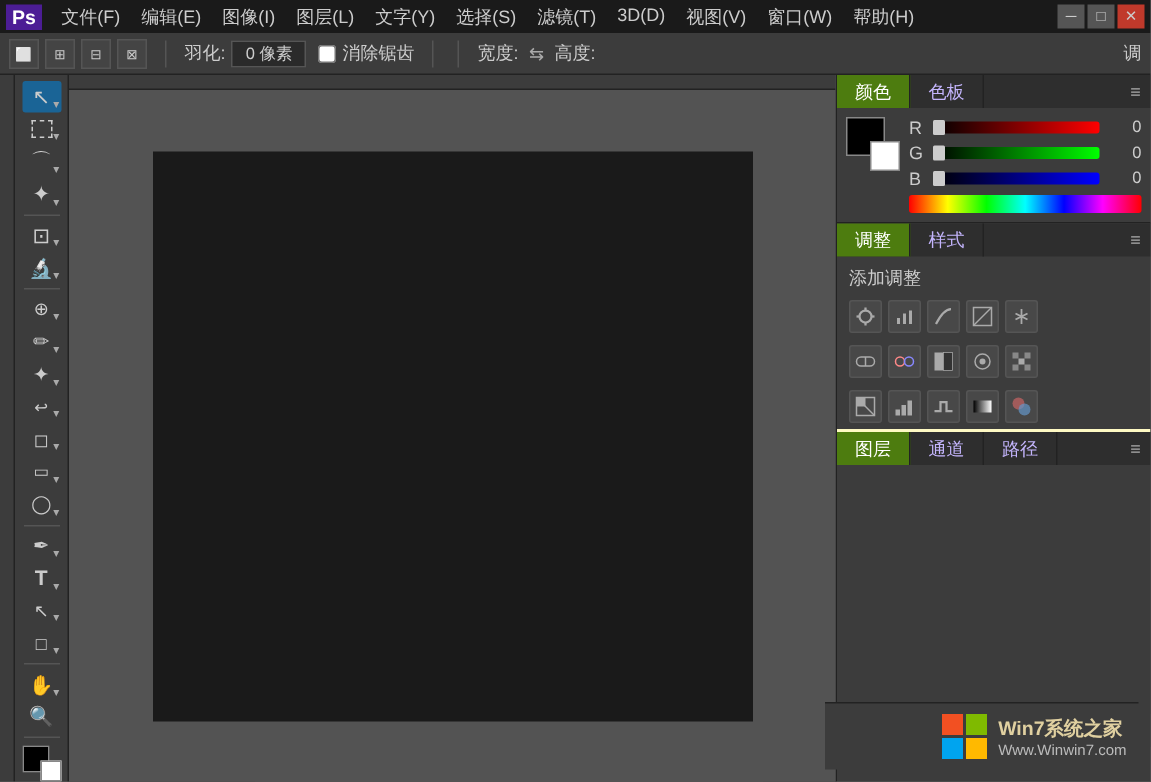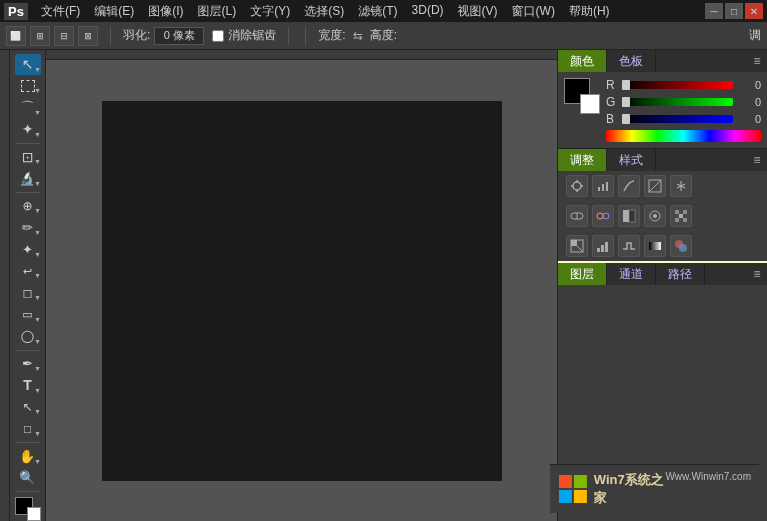--- a/index.html
+++ b/index.html
@@ -1,20 +1,20 @@
 <!DOCTYPE html>
 <html><head>
   <meta charset="utf-8">
   <style>
     * { margin: 0; padding: 0; box-sizing: border-box; }
     body { width: 767px; height: 521px; background: #535353; font-family: 'Microsoft YaHei', Arial, sans-serif; font-size: 12px; color: #ccc; overflow: hidden; user-select: none; }
 
     
     #title-bar { height: 22px; background: #1a1a1a; display: flex; align-items: center; justify-content: space-between; padding: 0 4px; }
-    #title-bar .ps-logo { color: #fff; font-weight: bold; font-size: 13px; margin-right: 6px; background: #404040; padding: 1px 4px; }
+    #title-bar .ps-logo { color: #fff; font-weight: bold; font-size: 13px; margin-right: 6px; background: #4c1d95; padding: 1px 4px; }
     #title-bar .menu-bar { display: flex; gap: 0; flex: 1; }
     #title-bar .menu-item { color: #ccc; padding: 2px 7px; font-size: 12px; cursor: pointer; }
     #title-bar .win-controls { display: flex; gap: 2px; }
     #title-bar .win-btn { width: 18px; height: 16px; background: #555; display: flex; align-items: center; justify-content: center; font-size: 10px; cursor: pointer; color: #ccc; }
     #title-bar .win-btn.close { background: #c0392b; }
 
     
     #options-bar { height: 28px; background: #3c3c3c; border-bottom: 1px solid #222; display: flex; align-items: center; padding: 0 6px; gap: 8px; }
     .opt-group { display: flex; align-items: center; gap: 4px; }
     .opt-separator { width: 1px; height: 18px; background: #555; margin: 0 4px; }
@@ -276,20 +276,21 @@
       </div>
     </div>
 
     <div id="adjust-panel">
       <div class="panel-tabs">
         <div class="panel-tab active">调整</div>
         <div class="panel-tab">样式</div>
         <div class="panel-menu-btn">≡</div>
       </div>
       <div>
+        <div class="adjust-label">添加调整</div>
 
         <div class="adjust-icons">
           <div class="adjust-icon-btn" title="亮度/对比度">
             <svg width="14" height="14" viewBox="0 0 14 14">
                 <circle cx="7" cy="7" r="4" stroke="#aaa" stroke-width="1.5" fill="none"></circle>
                 <line x1="7" y1="1" x2="7" y2="3" stroke="#aaa" stroke-width="1.5"></line>
                 <line x1="7" y1="11" x2="7" y2="13" stroke="#aaa" stroke-width="1.5"></line>
                 <line x1="1" y1="7" x2="3" y2="7" stroke="#aaa" stroke-width="1.5"></line>
                 <line x1="11" y1="7" x2="13" y2="7" stroke="#aaa" stroke-width="1.5"></line>
               </svg>
@@ -408,19 +409,19 @@
     </div>
 
     <div id="watermark" style="position:relative;display:flex;align-items:center;justify-content:flex-end;padding:6px 8px;gap:6px;background:#3c3c3c;border-top:1px solid #222;">
 
       <svg width="32" height="32" viewBox="0 0 32 32">
         <rect x="1" y="1" width="14" height="14" fill="#f25022"></rect>
         <rect x="17" y="1" width="14" height="14" fill="#7fba00"></rect>
         <rect x="1" y="17" width="14" height="14" fill="#00a4ef"></rect>
         <rect x="17" y="17" width="14" height="14" fill="#ffb900"></rect>
       </svg>
-      <div style="display:flex;align-items:flex-start;">
+      <div style="display:flex;flex-direction:column;align-items:flex-start;">
         <span style="font-size:13px;color:#e0d0a0;font-weight:bold;">Win7系统之家</span>
         <span style="font-size:10px;color:#bbb;">Www.Winwin7.com</span>
       </div>
     </div>
   </div>
 </div>
 
 </body></html>

